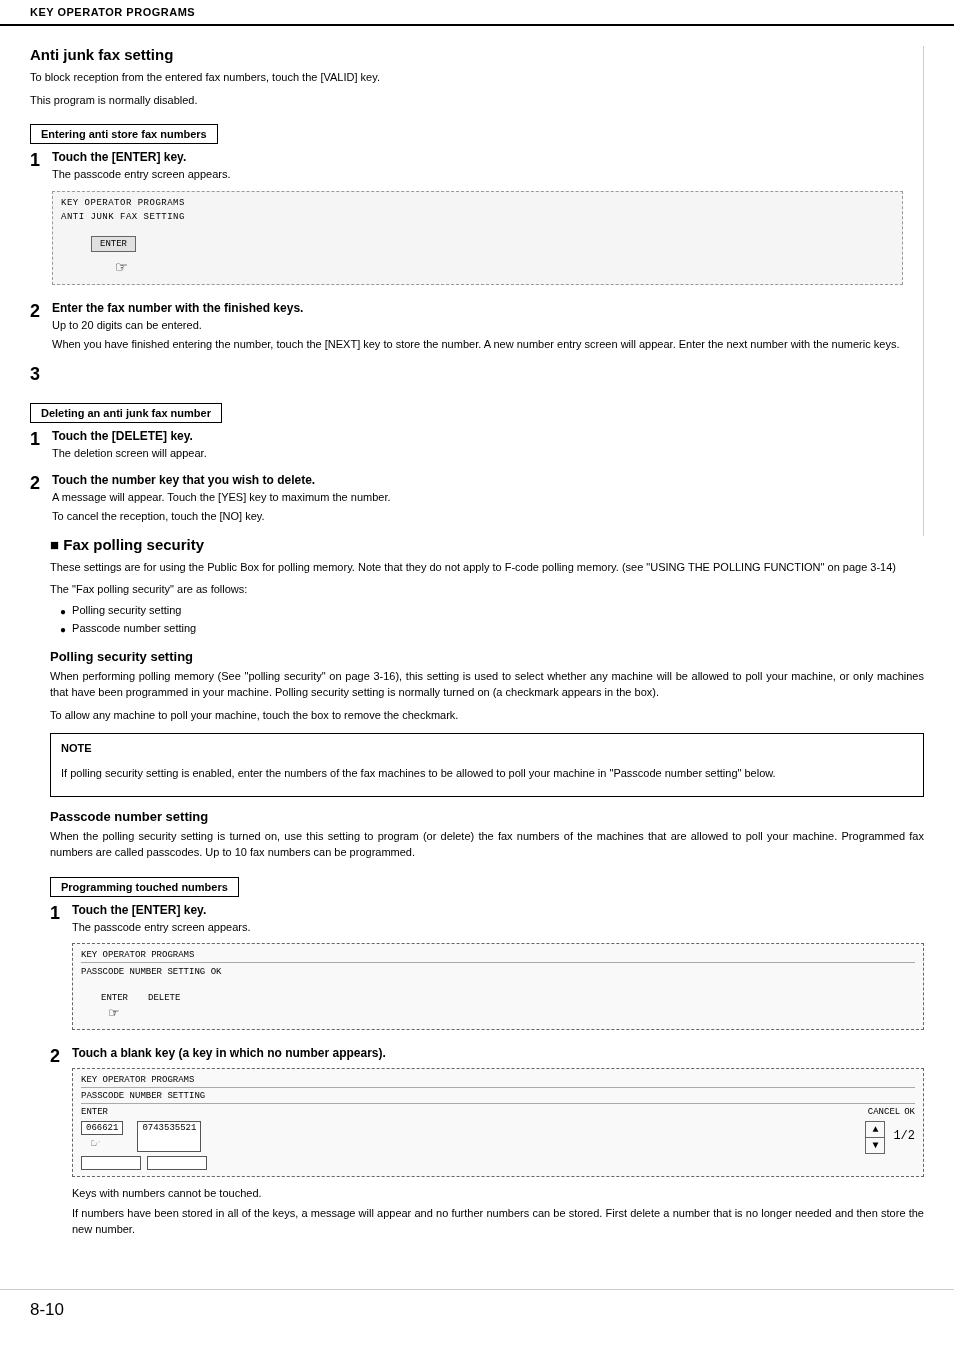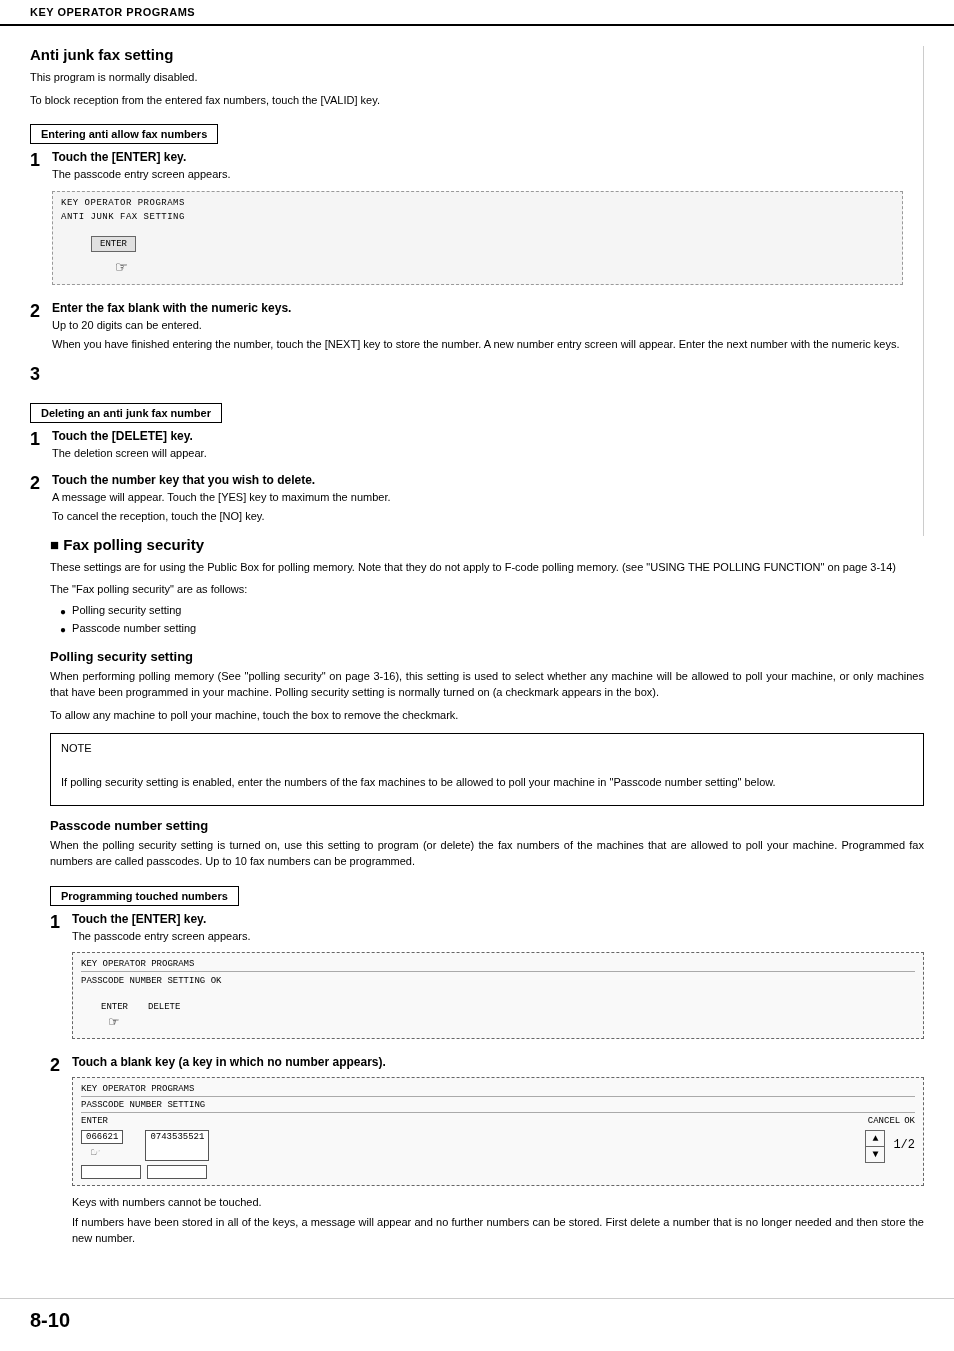--- a/index.html
+++ b/index.html
@@ -113,22 +113,22 @@
       gap: 10px;
       margin: 10px 0 4px 30px;
     }
     .note-box {
       border: 1px solid #000;
       padding: 8px 10px;
       margin: 10px 0;
       font-size: 11px;
     }
     .note-box .note-title {
-      font-weight: normal;
-      margin-bottom: 20px;
+      font-weight: bold;
+      margin-bottom: 11px;
     }
     .bullet-list {
       list-style: none;
       margin: 4px 0 6px 10px;
     }
     .bullet-list li {
       display: flex;
       align-items: flex-start;
       margin-bottom: 3px;
     }
@@ -186,24 +186,24 @@
 
 <div class="page-header">
   <span>KEY OPERATOR PROGRAMS</span>
 </div>
 
 <div class="page-content">
 
   <div class="left-column">
     <h2 class="section-title">Anti junk fax setting</h2>
 
+    <p>To block reception from the entered fax numbers, touch the [VALID] key.</p>
     <p>This program is normally disabled.</p>
-    <p>To block reception from the entered fax numbers, touch the [VALID] key.</p>
-
-    <div class="box-label">Entering anti allow fax numbers</div>
+
+    <div class="box-label">Entering anti store fax numbers</div>
 
     
     <div class="step">
       <div class="step-number">1</div>
       <div class="step-content">
         <div class="step-title">Touch the [ENTER] key.</div>
         <p>The passcode entry screen appears.</p>
 
         <div class="screen-mock dashed-border" style="min-height:90px;">
           <div class="screen-title">KEY OPERATOR PROGRAMS</div>
@@ -215,21 +215,21 @@
             <div style="margin-left: 55px; font-size: 18px;">☞</div>
           </div>
         </div>
       </div>
     </div>
 
     
     <div class="step">
       <div class="step-number">2</div>
       <div class="step-content">
-        <div class="step-title">Enter the fax blank with the numeric keys.</div>
+        <div class="step-title">Enter the fax number with the finished keys.</div>
         <p>Up to 20 digits can be entered.</p>
         <p>When you have finished entering the number, touch the [NEXT] key to store the number. A new number entry screen will appear. Enter the next number with the numeric keys.</p>
       </div>
     </div>
 
     
     <div class="step">
       <div class="step-number">3</div>
     </div>
 
@@ -326,21 +326,21 @@
             </div>
             <div style="display: flex; justify-content: space-between; margin-bottom: 4px;">
               <span>ENTER</span>
               <span style="display: flex; gap: 4px;">
                 <span class="btn">CANCEL</span>
                 <span class="btn">OK</span>
               </span>
             </div>
             <div style="display: flex; align-items: flex-start; gap: 8px;">
               <div style="flex: 1;">
-                <div style="display: flex; gap: 14px; margin-bottom: 4px;">
+                <div style="display: flex; gap: 6px; margin-bottom: 4px;">
                   <div style="position: relative; margin-right: 8px;">
                     <div class="number-display">066621</div>
                     <div style="font-size: 14px; margin-left: 10px;">☞</div>
                   </div>
                   <div class="number-display">0743535521</div>
                 </div>
                 <div style="display: flex; gap: 6px;">
                   <div class="input-box"></div>
                   <div class="input-box"></div>
                 </div>
@@ -356,14 +356,14 @@
           </div>
         </div>
         <p>Keys with numbers cannot be touched.</p>
         <p>If numbers have been stored in all of the keys, a message will appear and no further numbers can be stored. First delete a number that is no longer needed and then store the new number.</p>
       </div>
     </div>
   </div>
 </div>
 
 <div style="position: relative; margin-top: 20px; padding: 10px 30px; border-top: 1px solid #ccc;">
-  <span class="page-footer" style="position: static; font-size: 20px; font-weight: bold;">8-10</span>
+  <span class="page-footer" style="position: static; font-size: 17px; font-weight: normal;">8-10</span>
 </div>
 
 </body></html>

